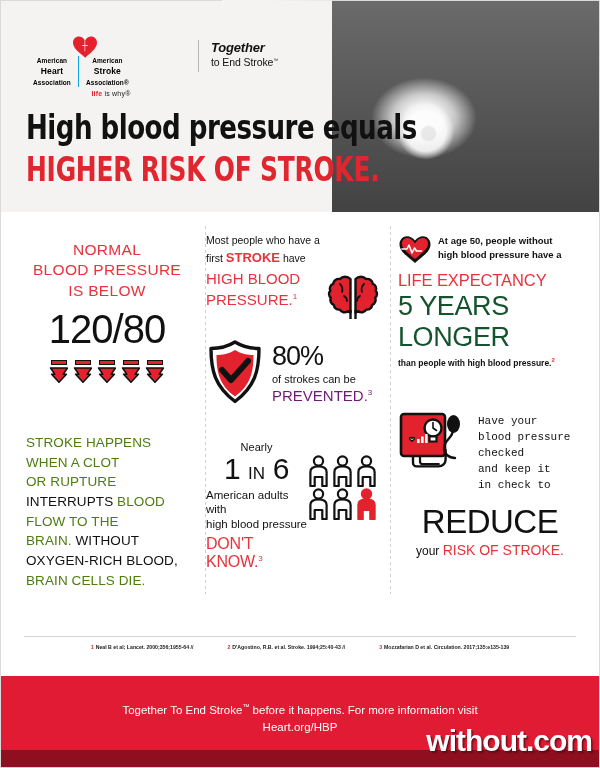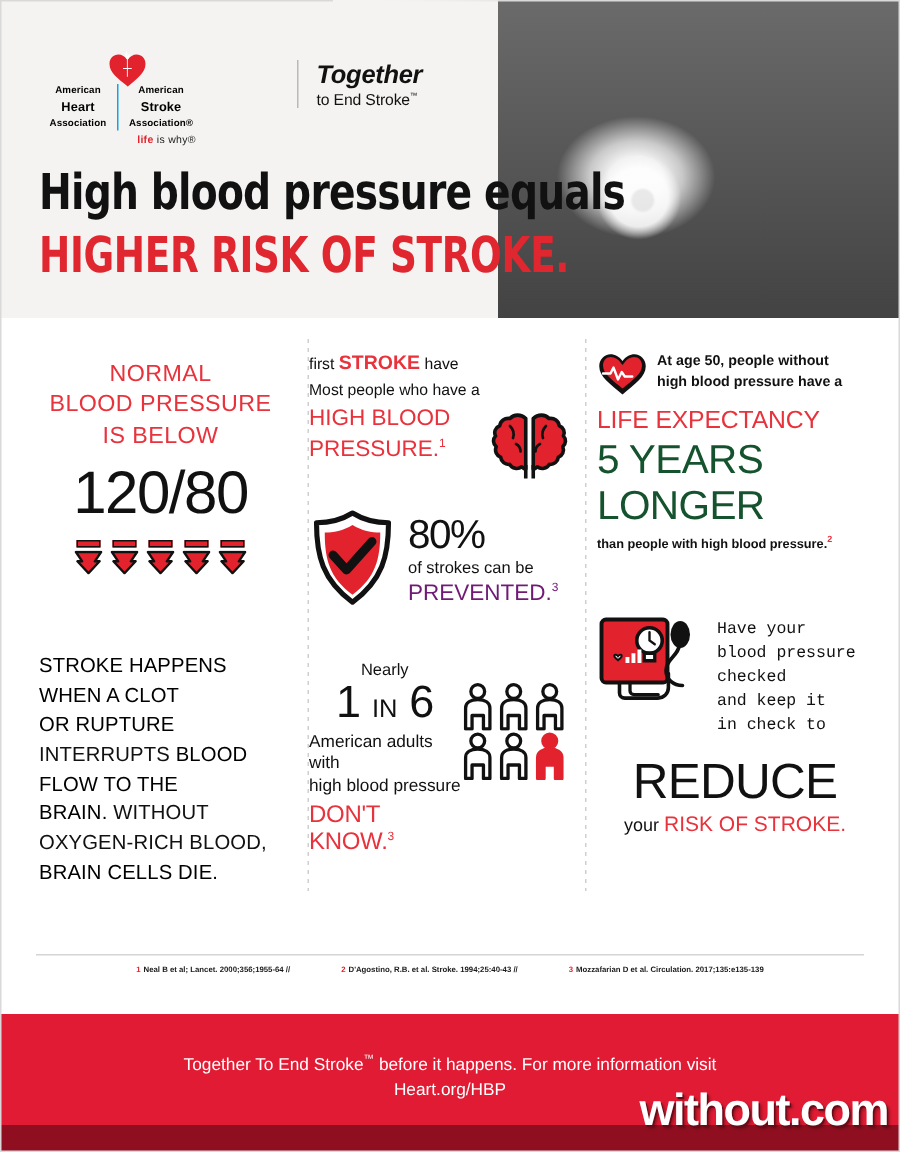--- a/index.html
+++ b/index.html
@@ -44,21 +44,21 @@
   }
   .logo-words { display:flex; margin-top:20px; font-size:6.5px; line-height:1.45; letter-spacing:.1px; }
   .logo-col { padding:0 7px; color:#000; font-weight:bold; text-align:center; }
   .logo-col .big { font-size:8.5px; }
   .logo-col.l { border-right:1px solid #0ea5e9; }
   .life-is-why { text-align:center; margin-top:3px; font-size:7px; font-weight:bold; letter-spacing:.2px; }
   .life-is-why .red { color:#e3222e; }
   .life-is-why .blk { color:#1a1a1a; font-weight:normal; }
   .divider-v { width:1px; background:#b9b9b9; height:32px; margin:4px 12px 0 2px; }
   .together { margin-top:4px; }
-  .together .t1 { font-size:17px; font-weight:bold; font-style:italic; color:#111; letter-spacing:-.2px; }
+  .together .t1 { font-size:13px; font-weight:bold; font-style:italic; color:#111; letter-spacing:-.2px; }
   .together .t2 { font-size:10.5px; color:#111; letter-spacing:-.1px; margin-top:1px; }
   .together .t2 sup { font-size:5px; }
 
   
   .headline { position:absolute; left:26px; top:108px; z-index:6; }
   .headline .l1 {
     font-family:"Liberation Sans Narrow","DejaVu Sans Condensed","Liberation Sans",sans-serif;
     font-size:33px; font-weight:bold; color:#111; letter-spacing:-.6px;
     transform:scaleX(.88); transform-origin:left center; white-space:nowrap;
   }
@@ -73,21 +73,21 @@
   .cols { display:flex; height:400px; padding:0 18px; }
   .col { position:relative; }
   .col-left { width:178px; }
   .col-mid { width:192px; padding:0 10px; }
   .col-right { width:194px; padding-left:10px; }
   .vline { position:absolute; top:14px; width:1px; height:368px;
            background:repeating-linear-gradient(180deg,#cfcfcf 0 3px, transparent 3px 6px); }
   .vline.a { left:205px; }
   .vline.b { left:390px; }
 
-  .red { color:#000000; }
+  .red { color:#4d7c0f; }
   .blk { color:#111; }
 
   
   .normal-bp { text-align:center; margin-top:14px; font-size:15.5px; line-height:1.32;
                color:#e8323c; letter-spacing:.3px; }
   .bignum { text-align:center; font-size:40px; color:#111; letter-spacing:-1px; margin-top:6px; font-weight:400; }
   .arrows { display:flex; justify-content:center; gap:4px; margin-top:8px; }
   .arrow { width:20px; }
   .arrow .bar { height:5px; background:#e2232e; border:1.4px solid #111; margin:0 2px 1.5px; }
 
@@ -246,26 +246,26 @@
           <div><span class="blk">INTERRUPTS </span><span class="red">BLOOD</span></div>
           <div class="red">FLOW TO THE</div>
           <div><span class="red">BRAIN.</span><span class="blk"> WITHOUT</span></div>
           <div class="blk">OXYGEN-RICH BLOOD,</div>
           <div class="red">BRAIN CELLS DIE.</div>
         </div>
       </div>
 
       <div class="col col-mid">
         <div class="mid-top">
+          <div class="small">Most people who have a</div>
           <div class="small">
             <span>first</span>
             <span class="strk">STROKE</span>
             <span>have</span>
           </div>
-          <div class="small">Most people who have a</div>
           <div class="hbp">HIGH BLOOD</div>
           <div class="hbp"><span>PRESSURE.</span><sup style="font-size:8px">1</sup></div>
           <svg class="brain" width="54" height="50" viewBox="0 0 54 50">
             <path d="M24.5 5c-3-3-8-3-10.5 0-3.5-.6-6.5 1.6-6.8 4.8-2.8 1-4.2 4.2-2.8 6.8-2 2-1.8 5.4.4 7.2-1.2 2.8.2 6 3 7 .3 3 3 5.2 6 4.8 1.6 2.8 5.4 3.6 8 1.6 1 .9 2.1 1.4 2.7 1.4V5z" fill="#e2232e" stroke="#111" stroke-width="2.4" stroke-linejoin="round"></path>
             <path d="M29.5 5c3-3 8-3 10.5 0 3.5-.6 6.5 1.6 6.8 4.8 2.8 1 4.2 4.2 2.8 6.8 2 2 1.8 5.4-.4 7.2 1.2 2.8-.2 6-3 7-.3 3-3 5.2-6 4.8-1.6 2.8-5.4 3.6-8 1.6-1 .9-2.1 1.4-2.7 1.4V5z" fill="#e2232e" stroke="#111" stroke-width="2.4" stroke-linejoin="round"></path>
             <path d="M24.5 36v9M29.5 36v9" stroke="#111" stroke-width="2.4"></path>
             <path d="M14 10c2 2 3 5 2 8M18 22c2 1 3 3 3 5M38 10c-2 2-3 5-2 8M34 22c-2 1-3 3-3 5" stroke="#111" stroke-width="1.8" fill="none" stroke-linecap="round"></path>
           </svg>
         </div>
 

